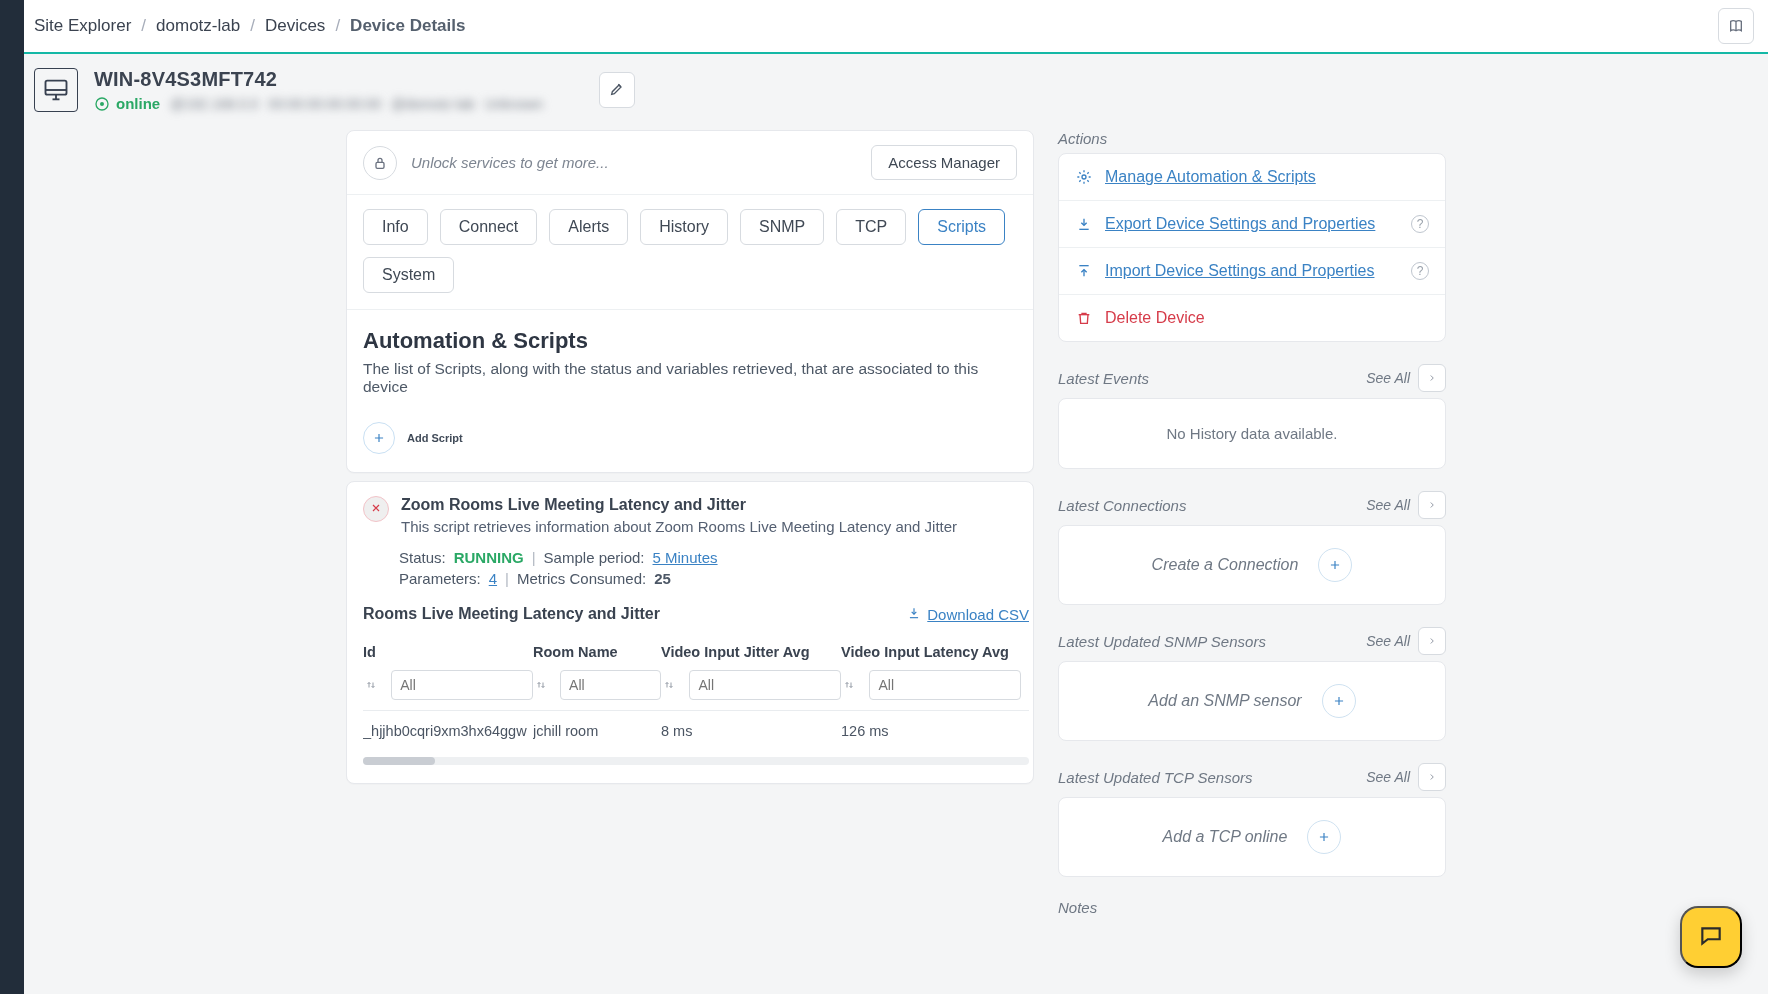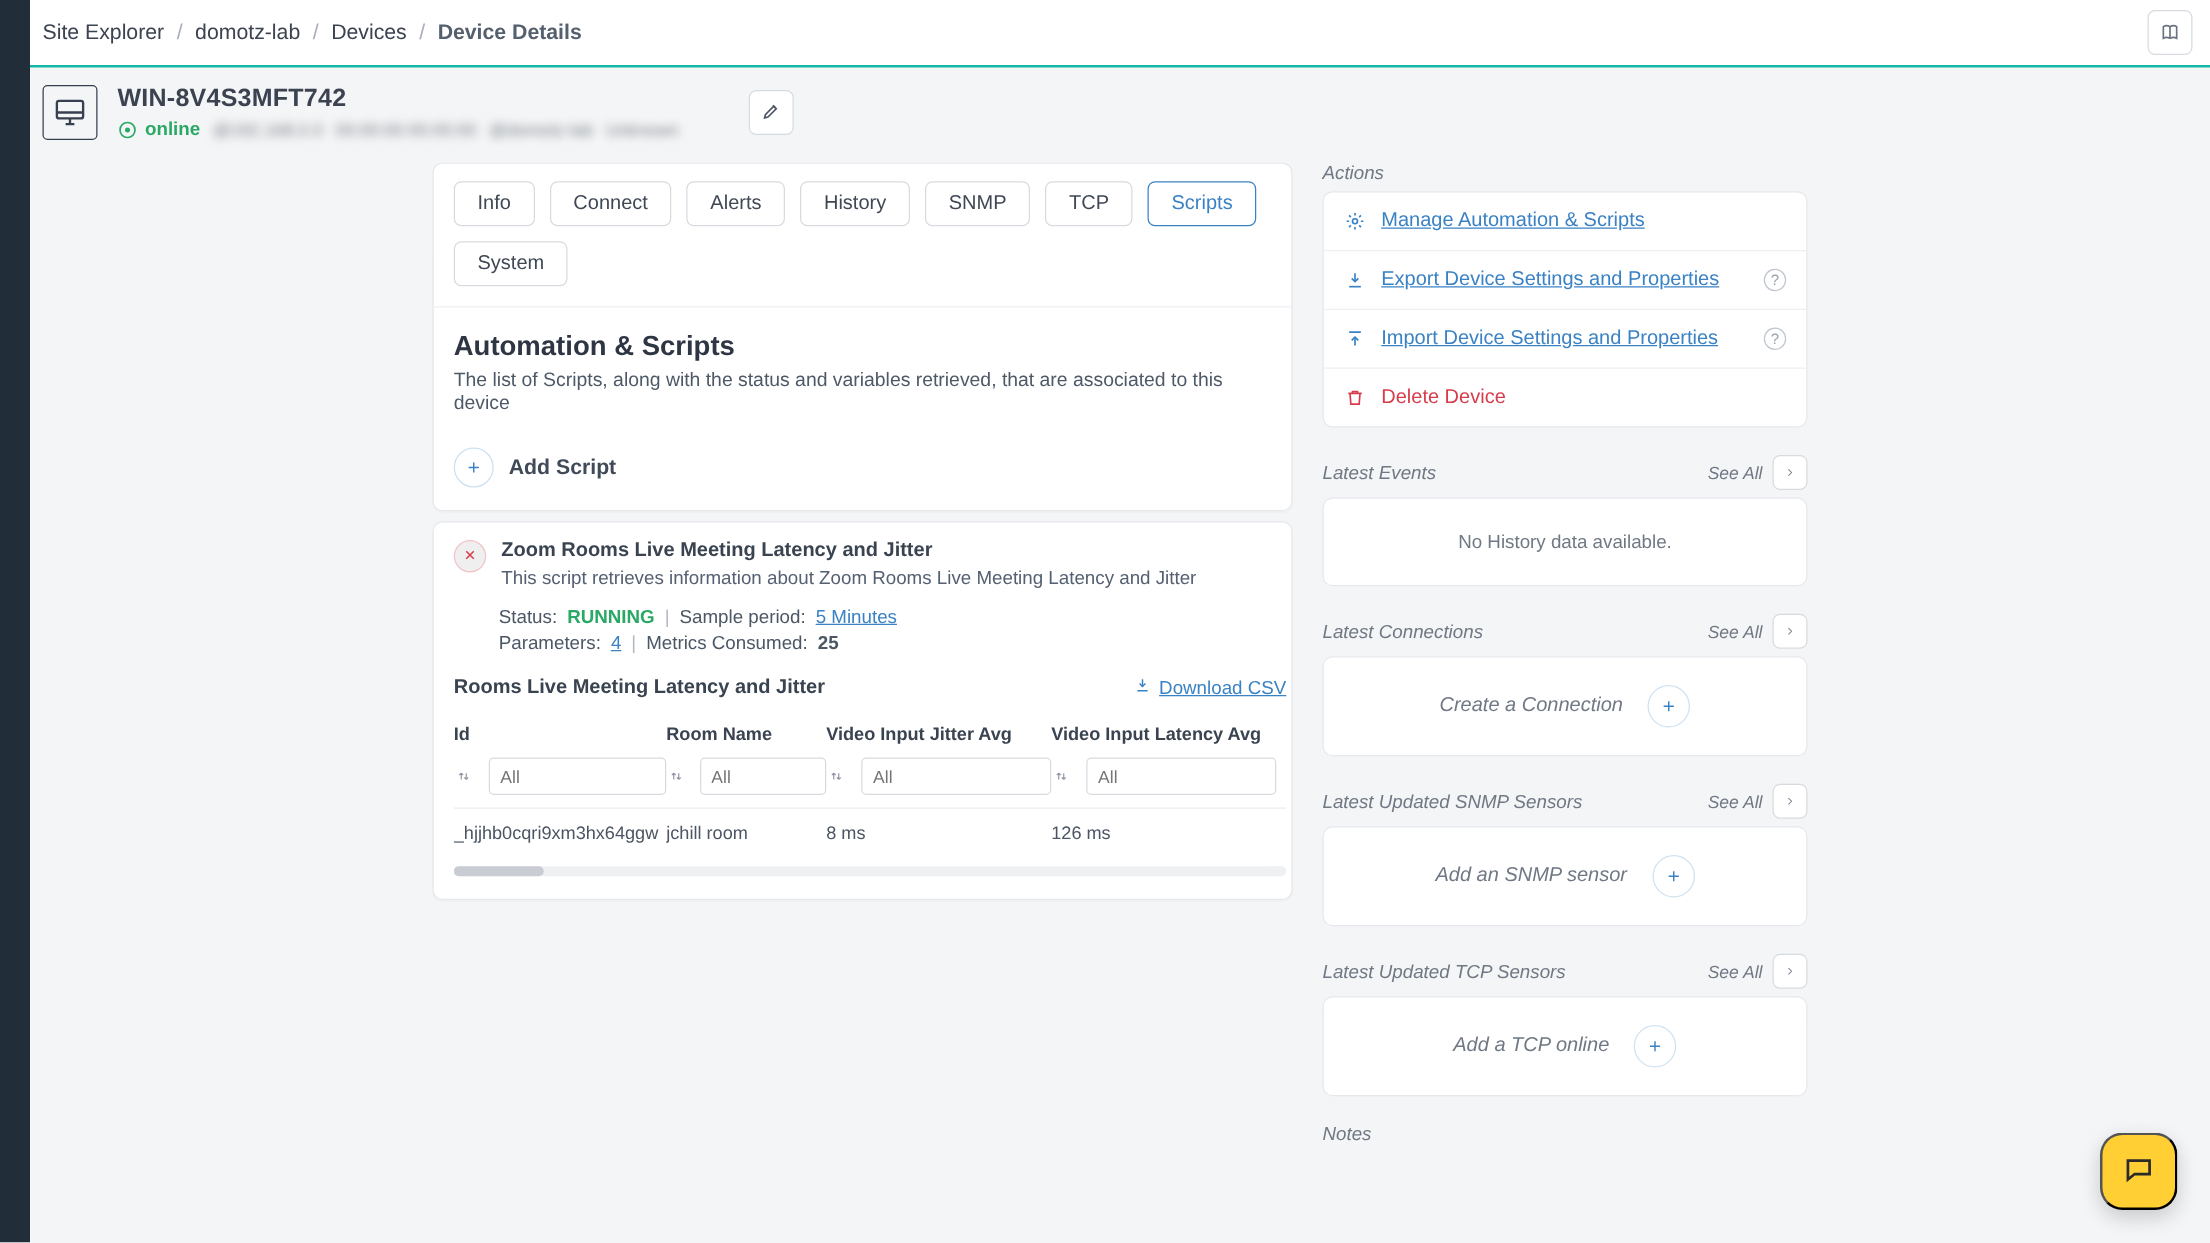--- a/index.html
+++ b/index.html
@@ -48,21 +48,21 @@
   .btn{border:1px solid var(--line);background:#fff;border-radius:6px;padding:8px 16px;font-size:15px;color:#3f4854;cursor:pointer}
   .tab-row{display:flex;gap:12px;padding:14px 16px 16px 16px;border-bottom:1px solid #edf0f2;flex-wrap:wrap}
   .tab{border:1px solid var(--line);background:#fff;border-radius:6px;padding:8px 18px;font-size:16px;color:#3f4854;cursor:pointer}
   .tab.active{border-color:var(--blue);color:var(--blue)}
   .section{padding:18px 16px}
   .section h2{margin:0 0 6px 0;font-size:22px;color:#2e3643}
   .section .desc{color:#4e5967;font-size:15.5px}
   .add-script{display:flex;align-items:center;gap:12px;padding:8px 16px 18px 16px}
   .plus-circle{width:32px;height:32px;border:1px solid #c9e0f3;border-radius:50%;display:flex;align-items:center;justify-content:center;color:var(--blue)}
   .plus-circle svg{width:14px;height:14px;stroke:var(--blue);stroke-width:2}
-  .add-label{font-weight:700;color:#404a58;font-size:17px}
+  .add-label{font-weight:700;color:#404a58;font-size:11px}
   .script-card{margin-top:8px}
   .script-head{display:flex;gap:12px;align-items:flex-start;padding:14px 16px 8px 16px}
   .x-circle{width:26px;height:26px;border:1px solid #f2c3c8;border-radius:50%;display:flex;align-items:center;justify-content:center;flex:none}
   .x-circle svg{width:12px;height:12px;stroke:var(--red);stroke-width:2.4}
   .script-title{font-weight:700;font-size:16px;color:#3a4350}
   .script-desc{color:#556072;font-size:15px;margin-top:4px}
   .script-meta{padding:6px 16px 4px 52px;font-size:15px;color:#4c5766;display:flex;gap:8px;flex-wrap:wrap}
   .script-meta .running{color:var(--green);font-weight:700}
   .script-meta a{color:var(--blue);text-decoration:underline}
   .script-meta .sep{color:#b2b8c2}
@@ -161,20 +161,30 @@
               <path d="M4 20l4-1 10-10-3-3L5 16l-1 4z"></path>
               <path d="M14 5l3 3"></path>
             </svg></span>
       </button>
     </div>
 
     <div class="content">
 
       <div class="col-main">
         <div class="card">
+          <div class="unlock">
+            <div class="lock-circle">
+              <svg viewBox="0 0 24 24">
+                  <rect x="6" y="11" width="12" height="9" rx="2"></rect>
+                  <path d="M9 11V8a3 3 0 0 1 6 0v3"></path>
+                </svg>
+            </div>
+            <div class="unlock-text">Unlock services to get more...</div>
+            <button class="btn">Access Manager</button>
+          </div>
 
           <div class="tab-row">
             <button class="tab">Info</button>
             <button class="tab">Connect</button>
             <button class="tab">Alerts</button>
             <button class="tab">History</button>
             <button class="tab">SNMP</button>
             <button class="tab">TCP</button>
             <button class="tab active">Scripts</button>
             <button class="tab">System</button>

